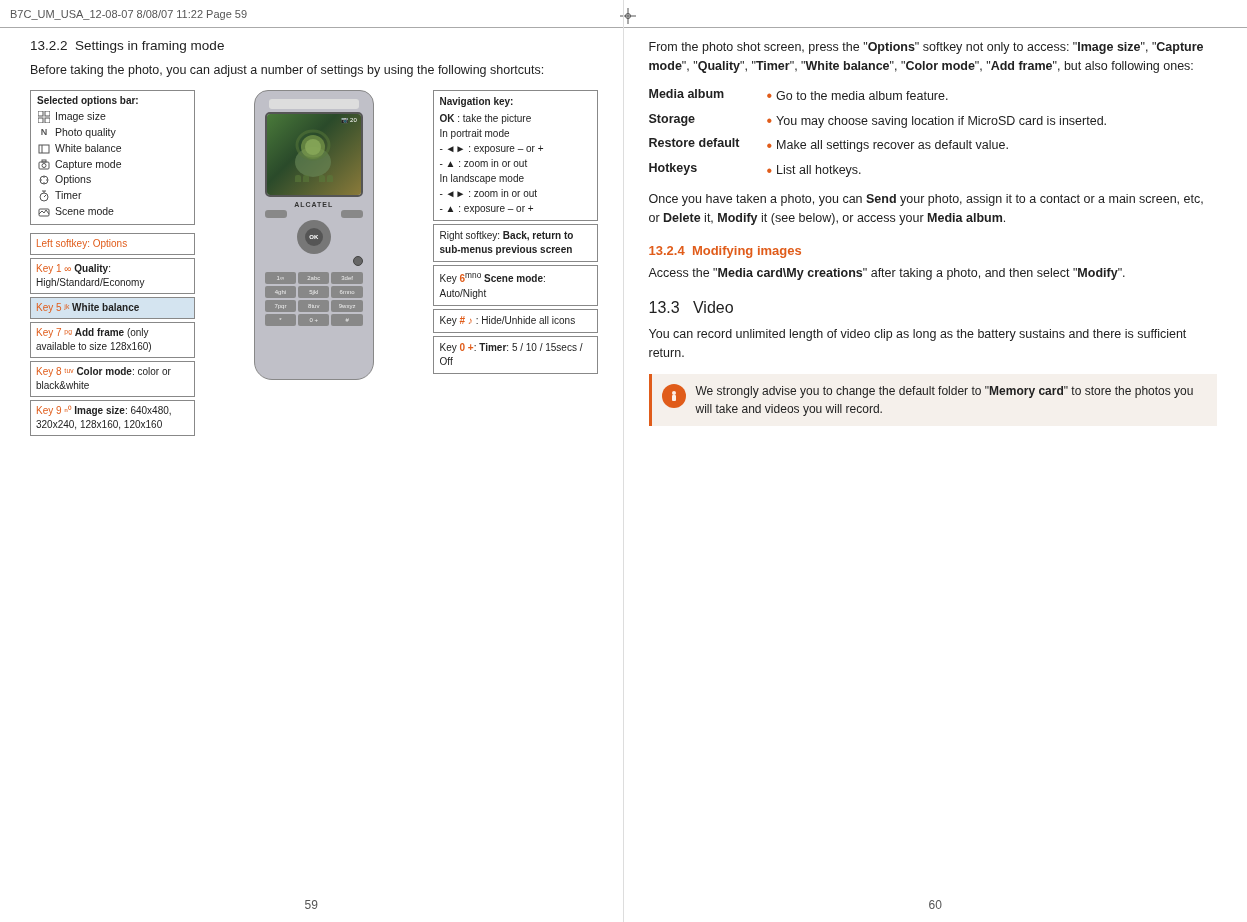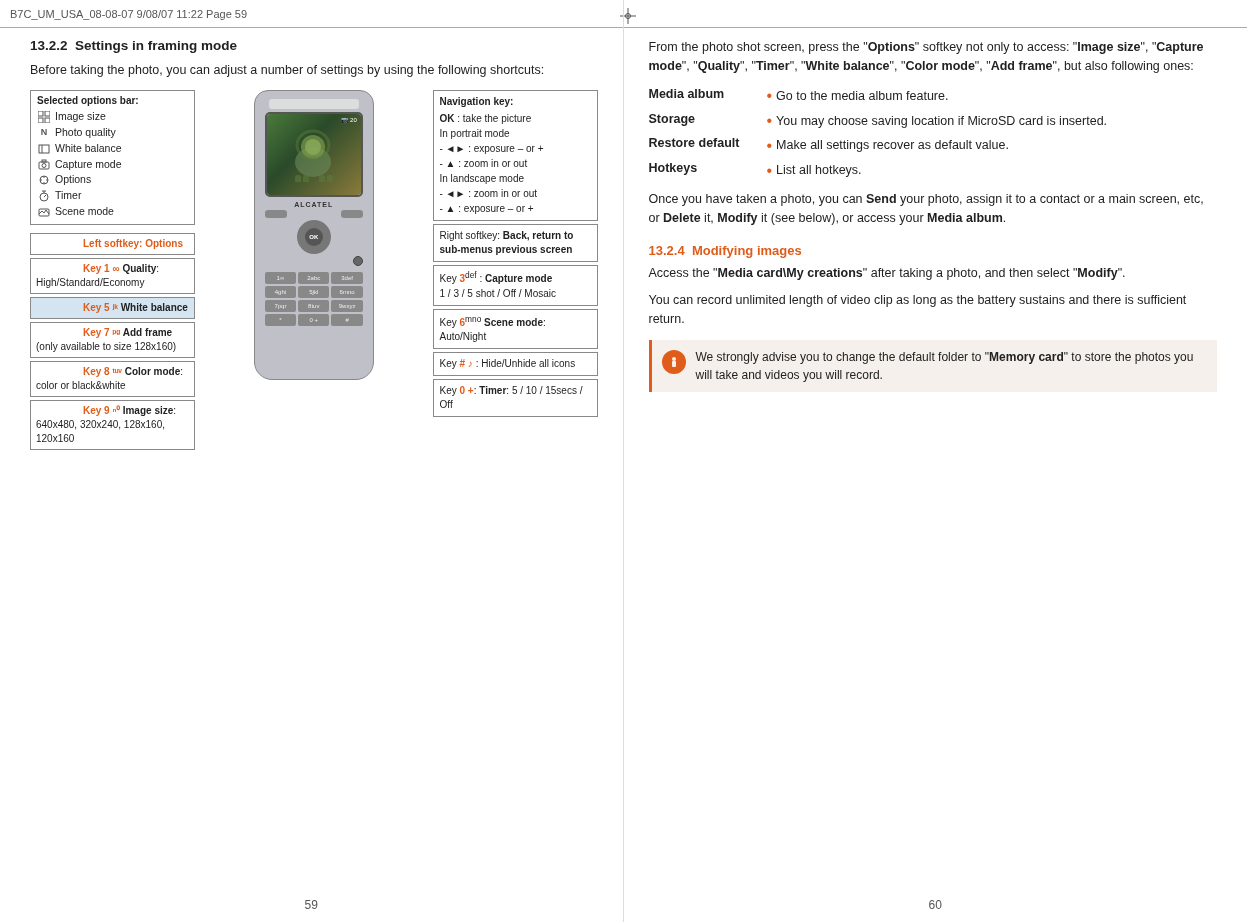--- a/index.html
+++ b/index.html
@@ -45,21 +45,21 @@
 
     .right-page {
       width: 50%;
       padding: 38px 30px 22px 25px;
       position: relative;
     }
 
     
     .section-heading {
       font-size: 13.5px;
-      font-weight: bold;
+      font-weight: normal;
       color: #e05c1a;
       margin-bottom: 8px;
     }
     .section-heading span {
       color: #222;
     }
 
     .subsection-heading {
       font-size: 13px;
       font-weight: bold;
@@ -129,23 +129,22 @@
     }
 
     .option-item-box {
       border: 1px solid #888;
       padding: 3px 5px;
       font-size: 10px;
       line-height: 1.4;
     }
 
     .option-item-box .key-label {
-      font-weight: bold;
+      font-weight: normal;
       color: #e05c1a;
-      margin-left: 47px;
     }
 
     
     .phone-container {
       flex: 1;
       display: flex;
       justify-content: center;
       align-items: flex-start;
       position: relative;
       margin: 0 5px;
@@ -344,21 +343,21 @@
     }
 
     .body-text strong { font-weight: bold; }
   </style>
 </head>
 <body>
 
 <div class="page-container">
 
   <div class="header-bar">
-    <span>B7C_UM_USA_08-08-07   9/08/07   11:22   Page 59</span>
+    <span>B7C_UM_USA_12-08-07   8/08/07   11:22   Page 59</span>
 
     <div style="position:absolute;top:8px;left:620px;width:16px;height:16px;">
       <div style="position:absolute;top:50%;left:0;right:0;height:1px;background:#555;transform:translateY(-50%)"></div>
       <div style="position:absolute;left:50%;top:0;bottom:0;width:1px;background:#555;transform:translateX(-50%)"></div>
       <div style="position:absolute;top:50%;left:50%;width:6px;height:6px;border:1px solid #555;border-radius:50%;transform:translate(-50%,-50%)"></div>
     </div>
   </div>
 
   <div class="left-page">
 
@@ -538,23 +537,20 @@
             In landscape mode<br>
             -  ◄► : zoom in or out<br>
             -  ▲ : exposure – or +
           </div>
         </div>
 
         <div class="callout-box" style="font-size:10px;">
           Right softkey: <span style="font-weight:bold;">Back, return to sub-menus previous screen</span>
         </div>
 
-        <div class="callout-box" style="font-size:10px;">
-          Key  <span style="font-weight:bold;color:#e05c1a;">3</span><sup>def</sup> : <span style="font-weight:bold;">Capture mode</span><br>1 / 3 / 5 shot / Off / Mosaic
-        </div>
 
         <div class="callout-box" style="font-size:10px;">
           Key  <span style="font-weight:bold;color:#e05c1a;">6</span><sup>mno</sup> <span style="font-weight:bold;">Scene mode</span>:<br>Auto/Night
         </div>
 
         <div class="callout-box" style="font-size:10px;">
           Key  <span style="font-weight:bold;color:#e05c1a;"># ♪</span> : Hide/Unhide all icons
         </div>
 
         <div class="callout-box" style="font-size:10px;">
@@ -609,20 +605,23 @@
     </p>
 
     <div class="subsection-heading">
       <span>13.2.4</span>&nbsp;&nbsp;<span>Modifying images</span>
     </div>
 
     <p class="body-text">
       Access the "<strong>Media card\My creations</strong>" after taking a photo, and then select "<strong>Modify</strong>".
     </p>
 
+    <div class="section-heading" style="margin-top:16px;font-size:16px;">
+      <span>13.3</span>&nbsp;&nbsp;&nbsp;<span>Video</span>
+    </div>
 
     <p class="body-text">
       You can record unlimited length of video clip as long as the battery sustains and there is sufficient return.
     </p>
 
     <div class="info-box">
       <div class="info-icon">
         <svg width="16" height="16" viewBox="0 0 16 16">
           <circle cx="8" cy="8" r="7" fill="#e05c1a"></circle>
           <circle cx="8" cy="5" r="2" fill="white" opacity="0.9"></circle>

